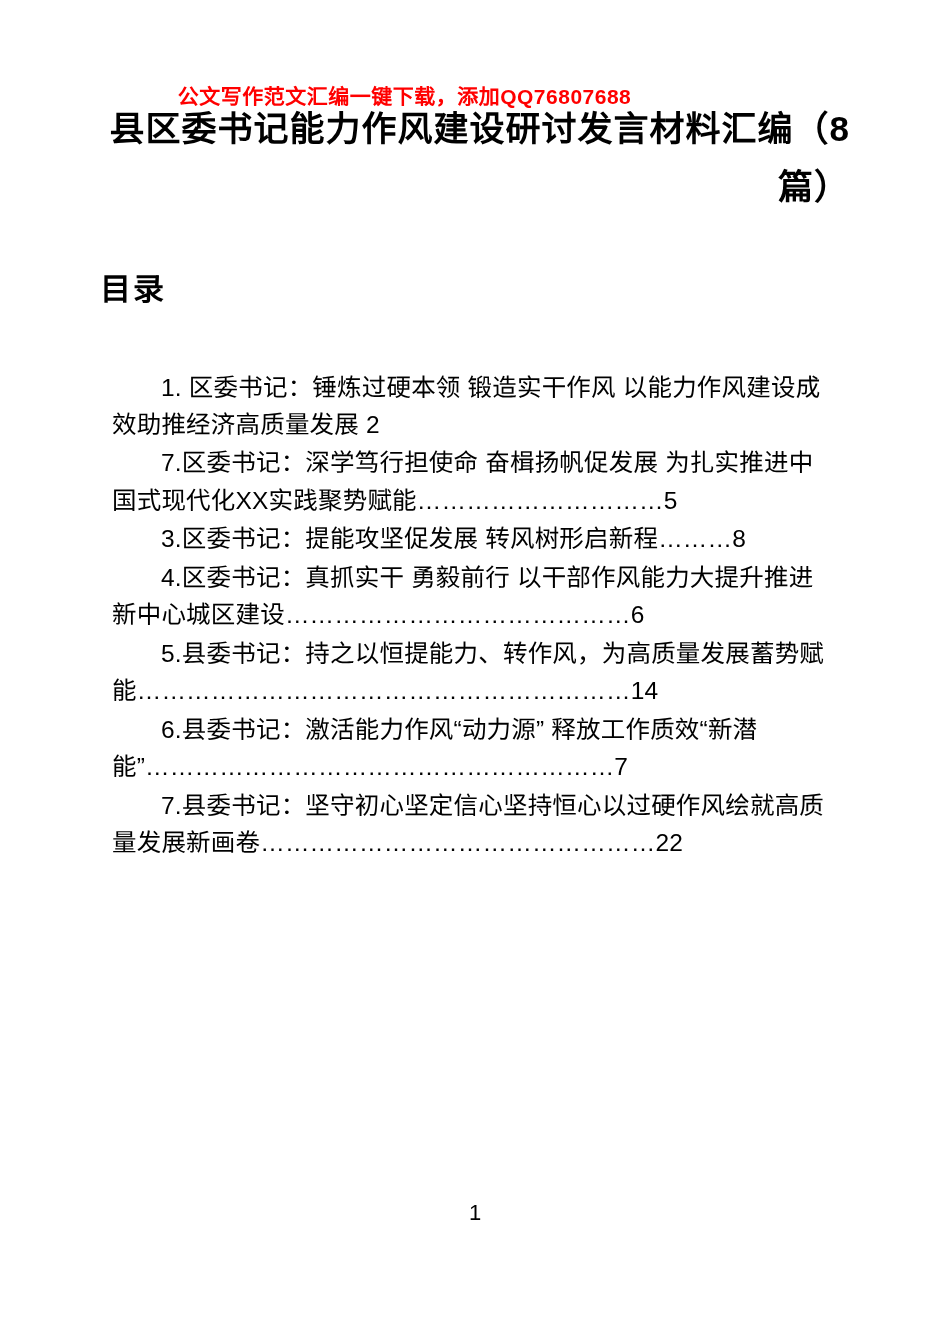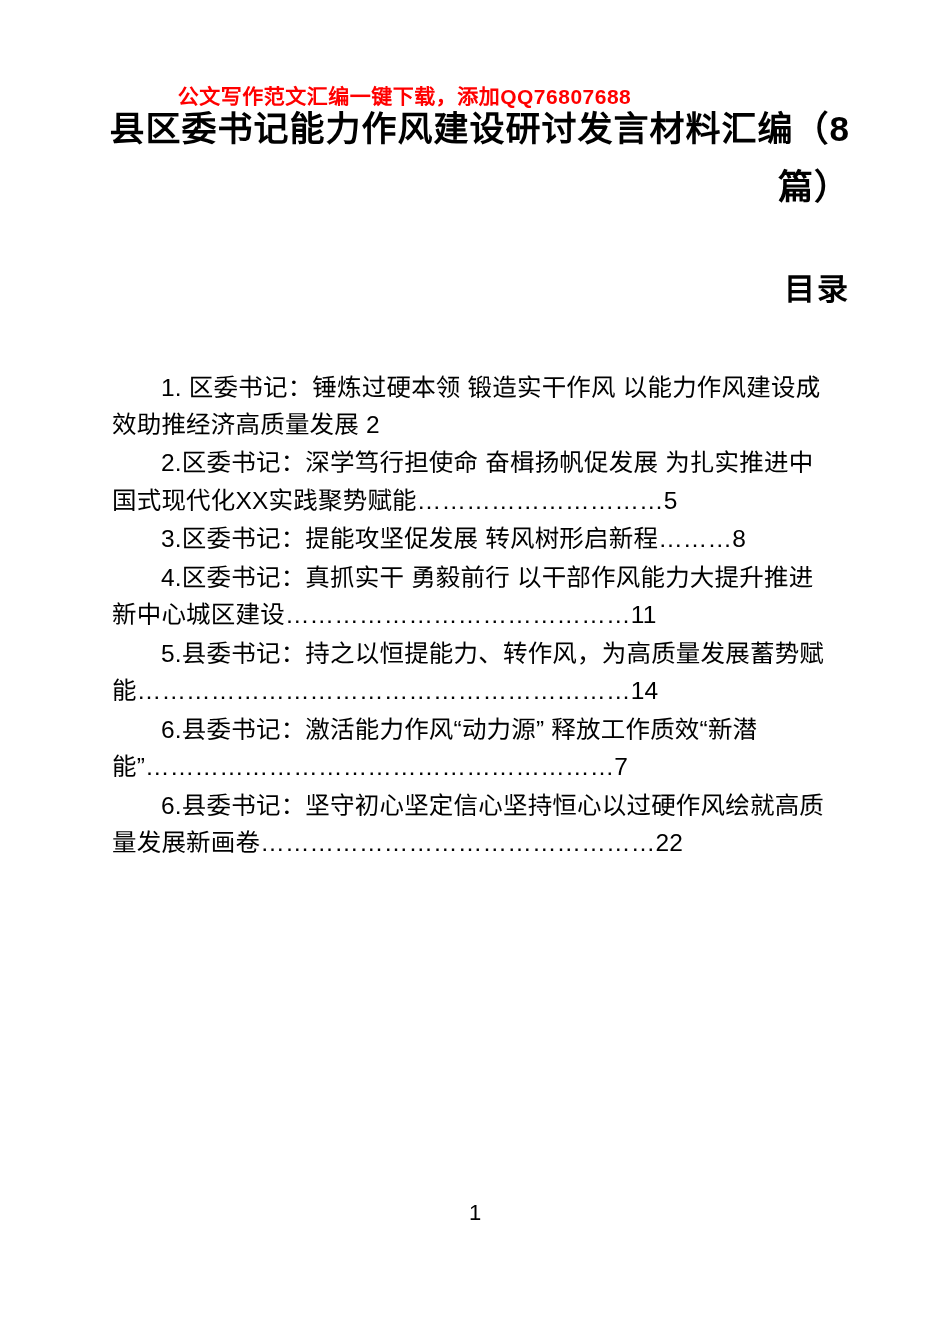--- a/index.html
+++ b/index.html
@@ -40,21 +40,21 @@
     text-align: right;
     font-size: 35px;
     font-weight: 700;
     line-height: 1.65;
     letter-spacing: 1px;
     font-family: "Liberation Sans", "DejaVu Sans", sans-serif;
   }
   .toc-heading {
     margin: 0;
     padding-top: 48px;
-    text-align: right;
+    text-align: left;
     font-size: 31px;
     font-weight: 700;
     letter-spacing: 2px;
   }
   .toc {
     margin: 12px;
     padding: 0;
     list-style: none;
     padding-top: 48px;
   }
@@ -81,23 +81,23 @@
 <div class="page">
 
   <div class="watermark">公文写作范文汇编一键下载，添加QQ76807688</div>
 
   <h1 class="doc-title">县区委书记能力作风建设研讨发言材料汇编（8篇）</h1>
 
   <h2 class="toc-heading">目录</h2>
 
   <ul class="toc">
     <li class="toc-item">1. 区委书记：锤炼过硬本领 锻造实干作风 以能力作风建设成效助推经济高质量发展   2</li>
-    <li class="toc-item">2.区委书记：深学笃行担使命 奋楫扬帆促发展 为扎实推进中国式现代化XX实践聚势赋能…………………………5</li>
+    <li class="toc-item">7.区委书记：深学笃行担使命 奋楫扬帆促发展 为扎实推进中国式现代化XX实践聚势赋能…………………………5</li>
     <li class="toc-item">3.区委书记：提能攻坚促发展 转风树形启新程………8</li>
-    <li class="toc-item">4.区委书记：真抓实干 勇毅前行 以干部作风能力大提升推进新中心城区建设……………………………………11</li>
+    <li class="toc-item">4.区委书记：真抓实干 勇毅前行 以干部作风能力大提升推进新中心城区建设……………………………………6</li>
     <li class="toc-item">5.县委书记：持之以恒提能力、转作风，为高质量发展蓄势赋能……………………………………………………14</li>
     <li class="toc-item">6.县委书记：激活能力作风“动力源” 释放工作质效“新潜能”…………………………………………………7</li>
-    <li class="toc-item">6.县委书记：坚守初心坚定信心坚持恒心以过硬作风绘就高质量发展新画卷…………………………………………22</li>
+    <li class="toc-item">7.县委书记：坚守初心坚定信心坚持恒心以过硬作风绘就高质量发展新画卷…………………………………………22</li>
   </ul>
 
   <div class="page-number">1</div>
 
 </div>
 
 </body></html>

